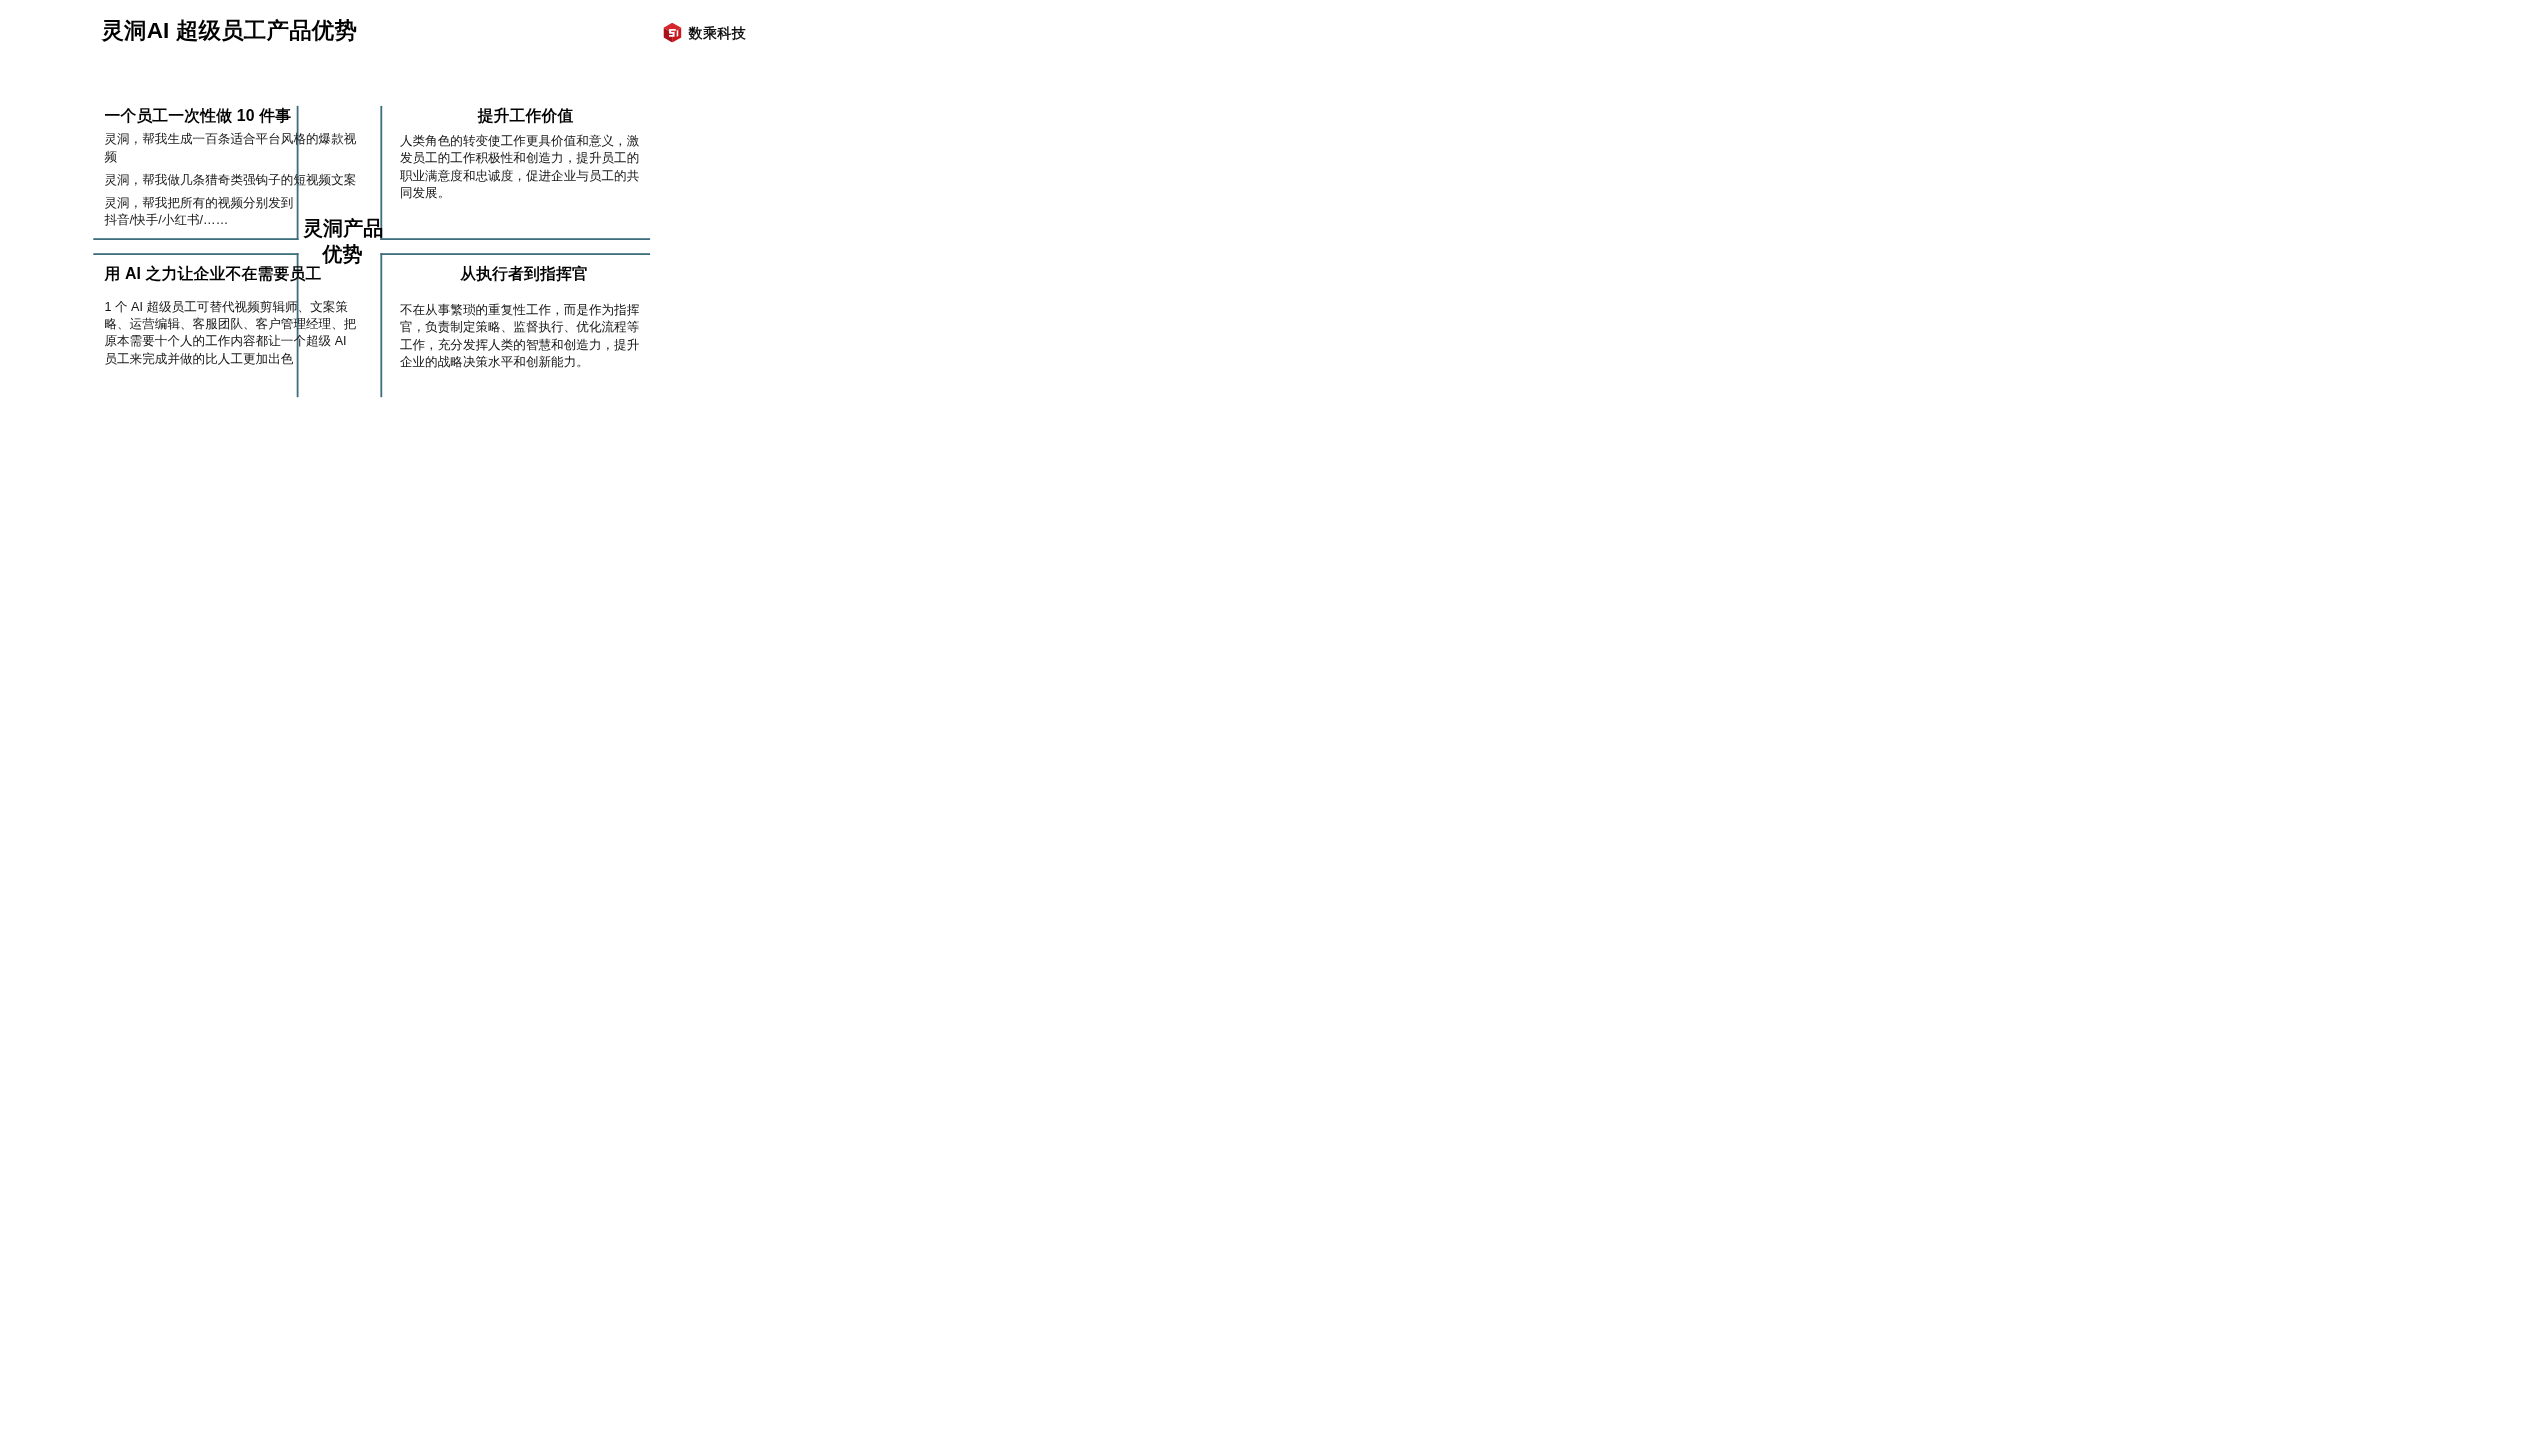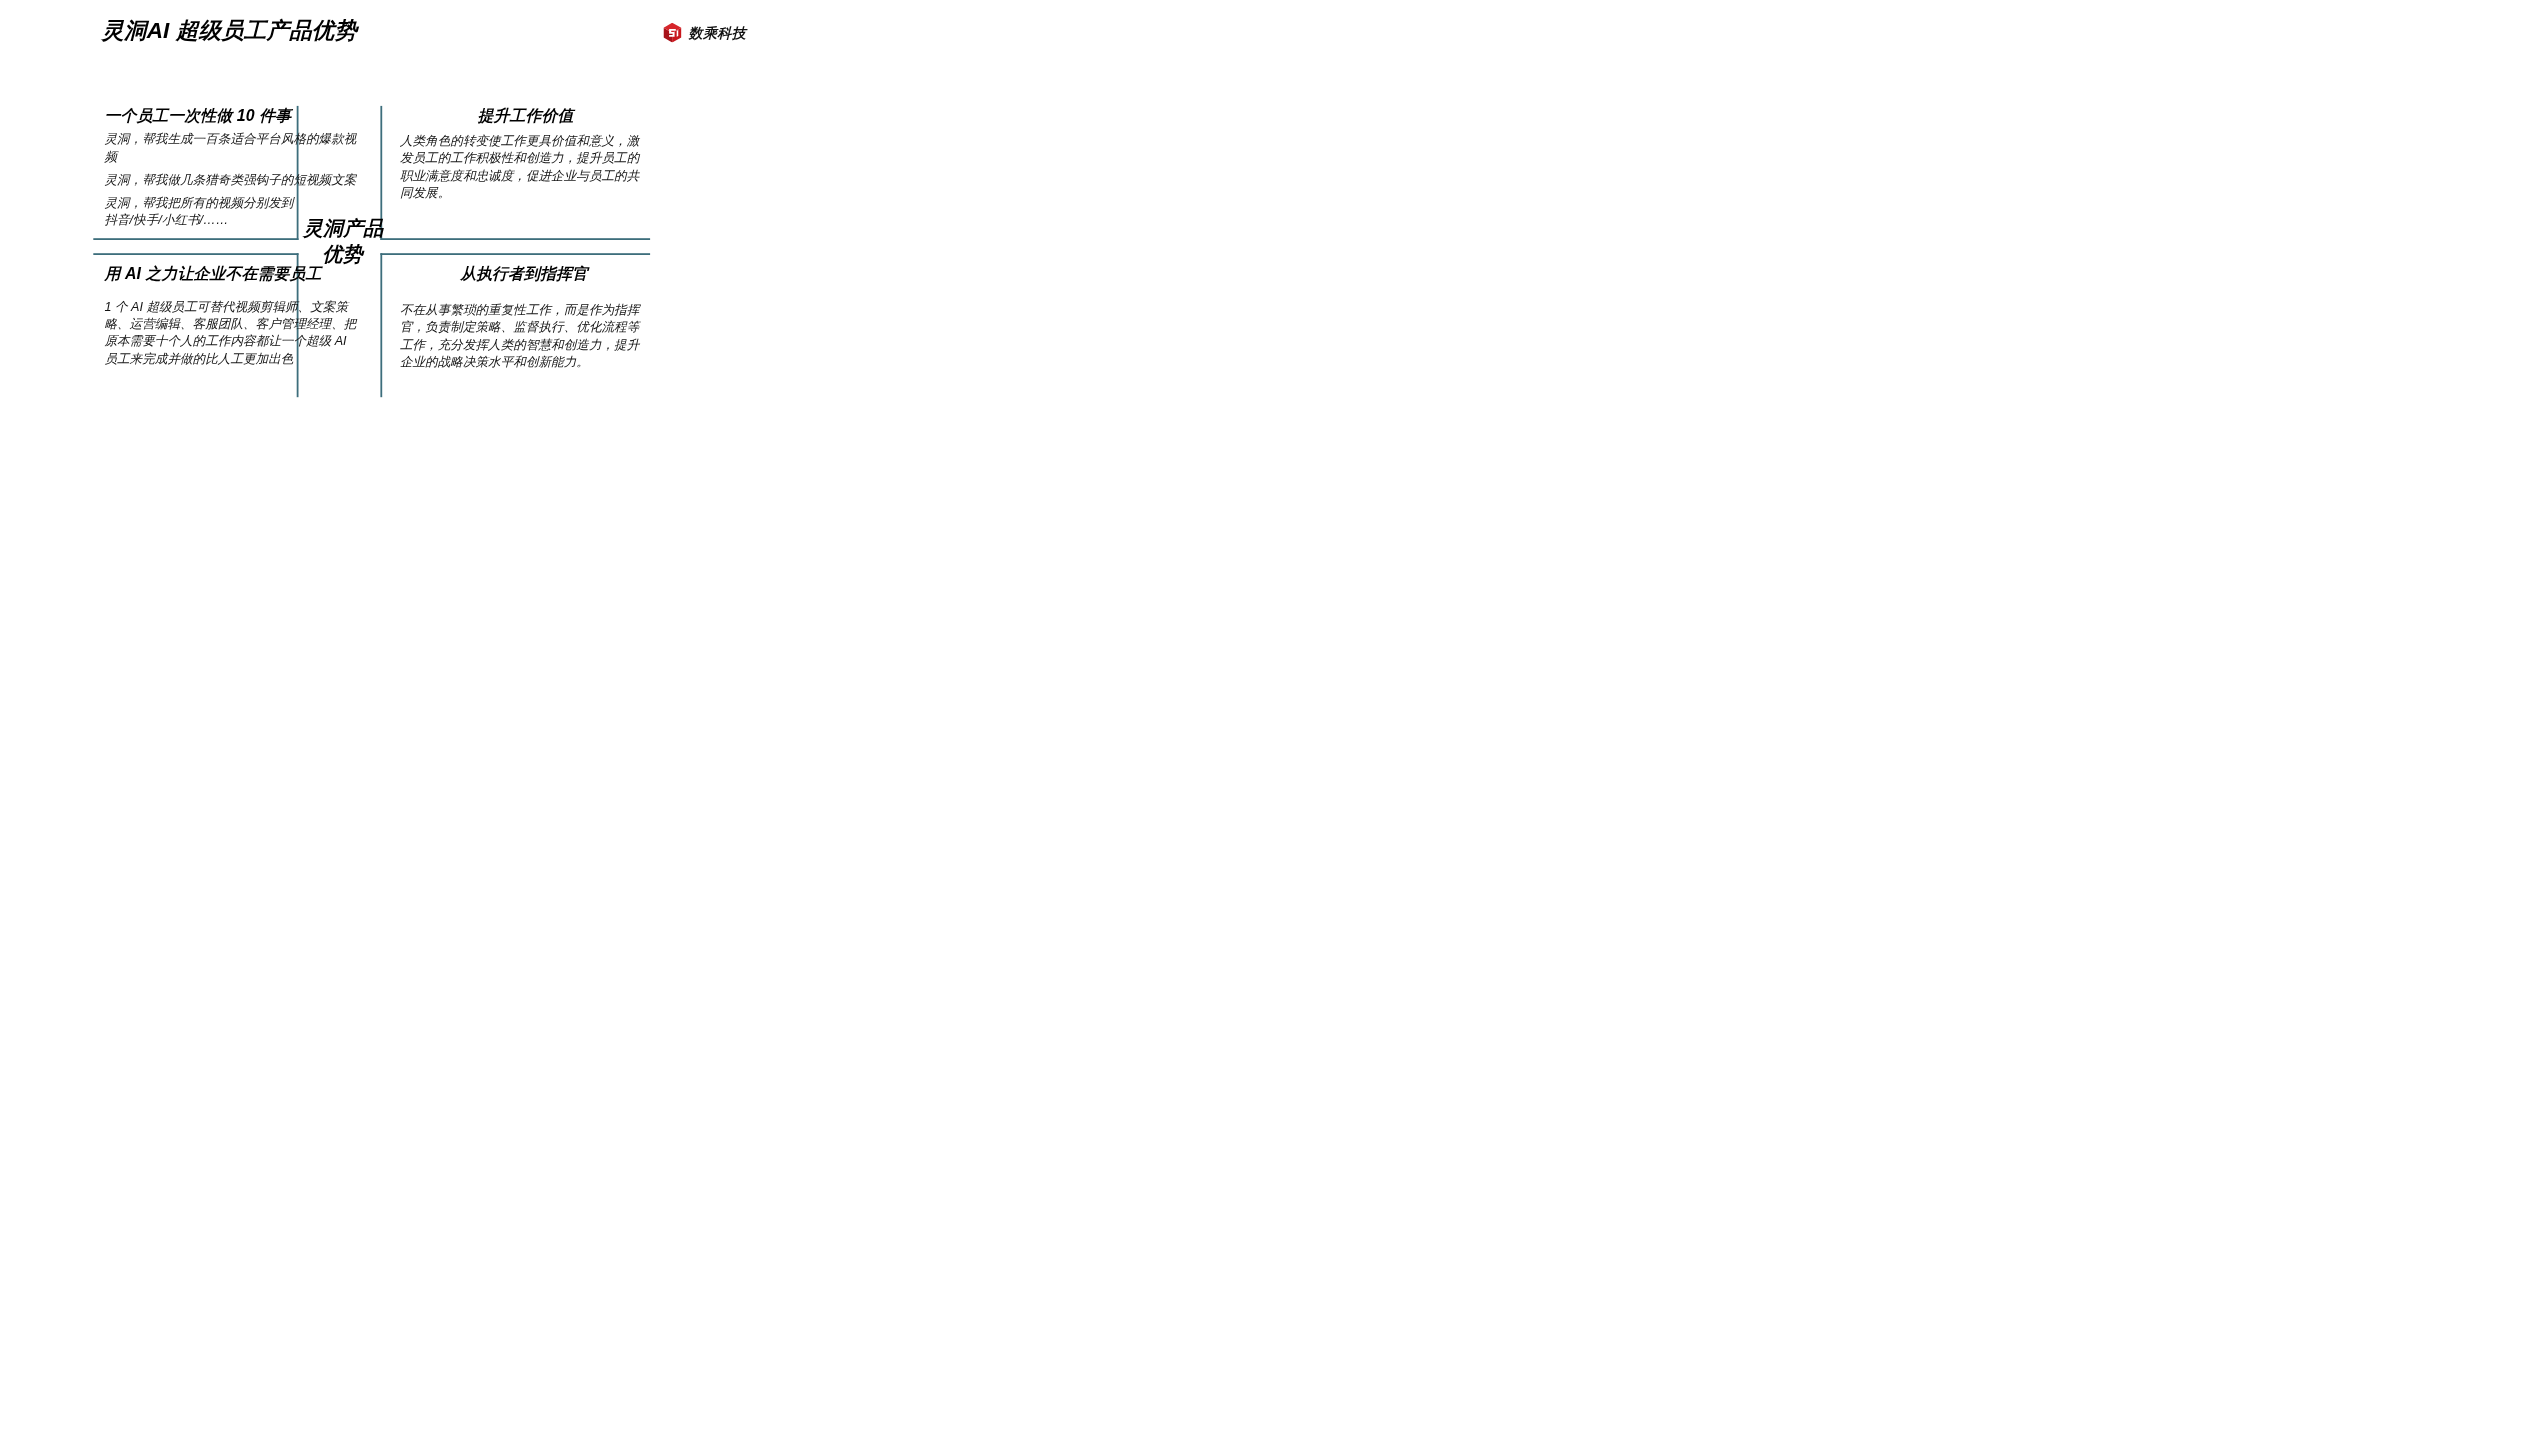--- a/index.html
+++ b/index.html
@@ -19,21 +19,20 @@
     width: 2585px;
     height: 1454px;
     background: #ffffff;
     overflow: hidden;
     transform-origin: top left;
   }
   #scaler {
     width: 776px;
     height: 436px;
     overflow: hidden;
-    font-style: italic;
   }
   #slide { transform: scale(0.3); }
 
   
   .slide-title {
     position: absolute;
     left: 338px;
     top: 61px;
     font-size: 75px;
     font-weight: 700;

